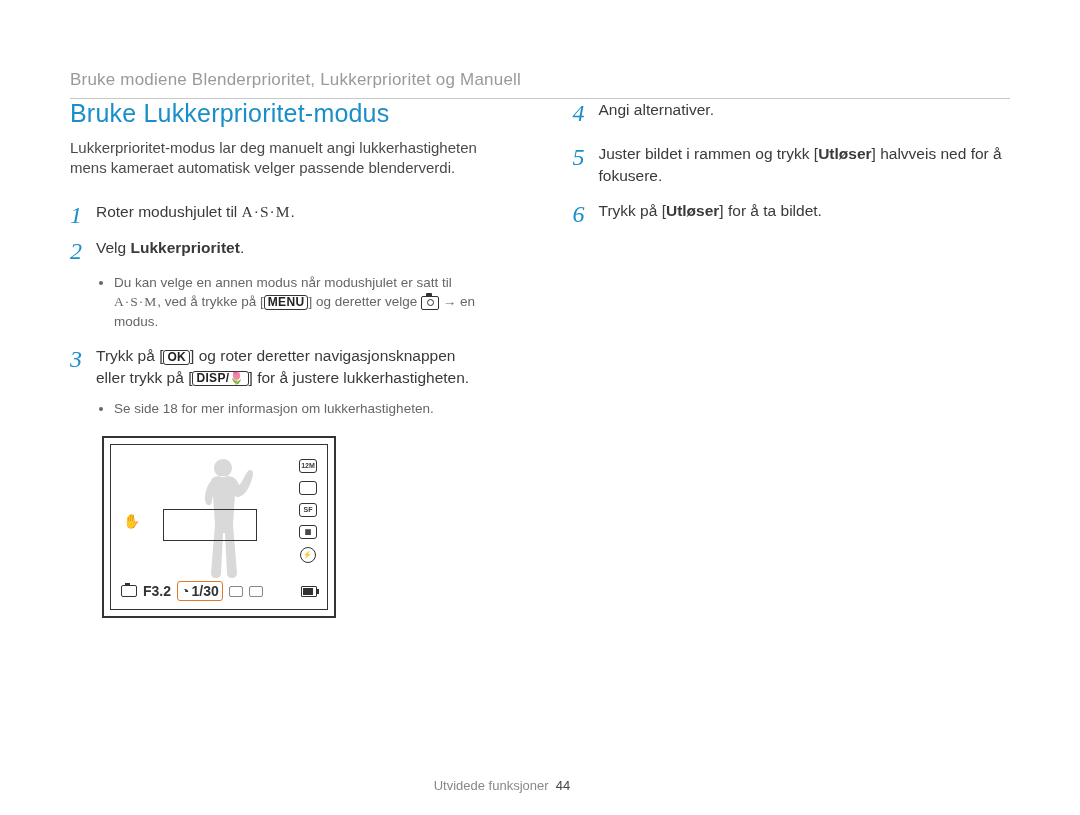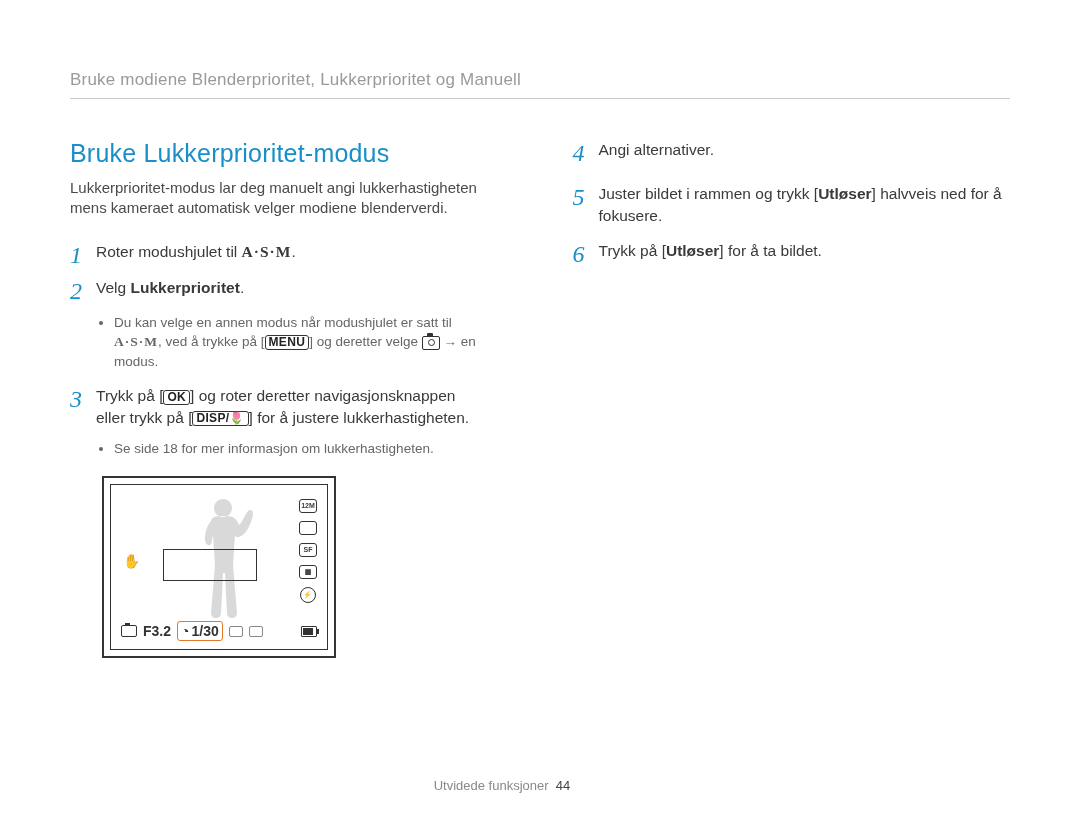--- a/index.html
+++ b/index.html
@@ -19,21 +19,20 @@
     top: 70px;
     width: 940px;
   }
   .breadcrumb {
     font-size: 17px;
     font-weight: 300;
     color: #9a9a9a;
     letter-spacing: 0.2px;
     border-bottom: 1px solid #c9c9c9;
     padding-bottom: 8px;
-    margin-bottom: 40px;
   }
   .columns {
     display: flex;
     gap: 84px;
   }
   .col { width: 440px; }
   .col.right { width: 460px; }
   h2.title {
     color: #1a8ec8;
     font-weight: 400;
@@ -86,21 +85,21 @@
     padding: 0 3px;
     vertical-align: middle;
     line-height: 13px;
     font-family: Arial, sans-serif;
     letter-spacing: 0.3px;
     color: #222;
     background: #fff;
   }
   .asm {
     font-family: 'Times New Roman', serif;
-    font-weight: 700;
+    font-weight: 400;
     letter-spacing: 1px;
   }
   .camera-icon {
     display: inline-block;
     width: 16px; height: 12px;
     border: 1.5px solid #333;
     border-radius: 2px;
     position: relative;
     vertical-align: middle;
   }
@@ -232,21 +231,21 @@
 <body>
 
 <div class="page">
 
   <div class="breadcrumb">Bruke modiene Blenderprioritet, Lukkerprioritet og Manuell</div>
 
   <div class="columns">
 
     <div class="col">
       <h2 class="title">Bruke Lukkerprioritet-modus</h2>
-      <p class="intro">Lukkerprioritet-modus lar deg manuelt angi lukkerhastigheten mens kameraet automatisk velger modiene blenderverdi.</p>
+      <p class="intro">Lukkerprioritet-modus lar deg manuelt angi lukkerhastigheten mens kameraet automatisk velger passende blenderverdi.</p>
 
       <div class="step">
         <div class="num">1</div>
         <div class="body">
           <span>Roter modushjulet til </span>
           <span class="asm">A·S·M</span><span>.</span>
         </div>
       </div>
 
       <div class="step">

